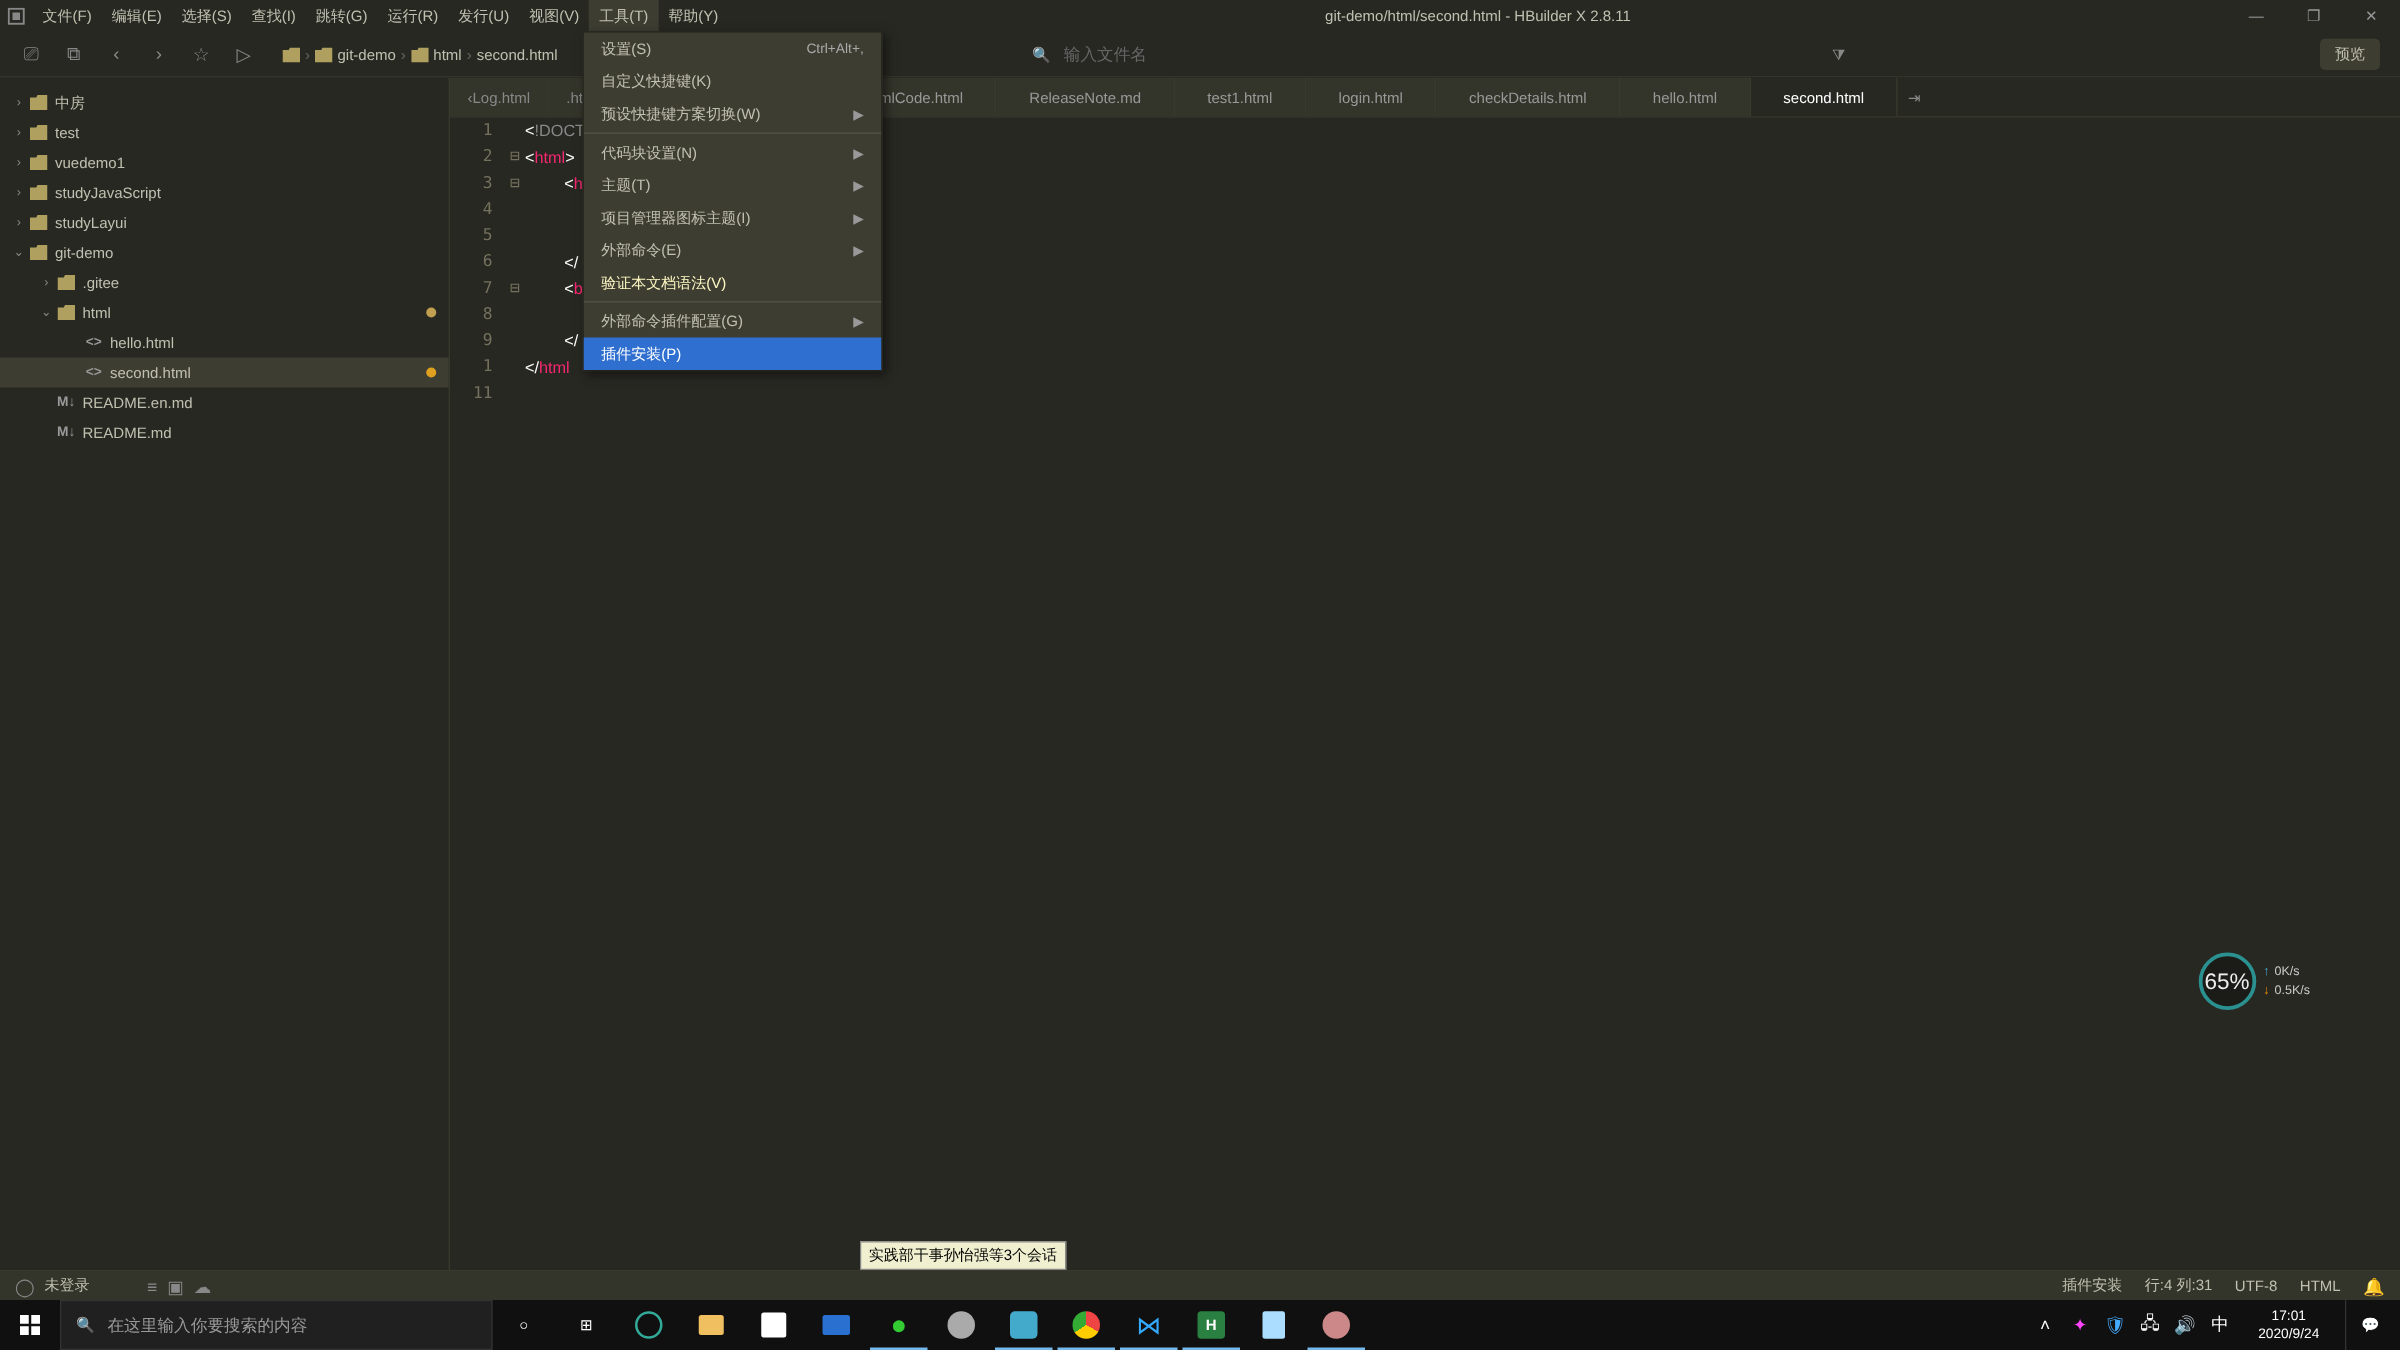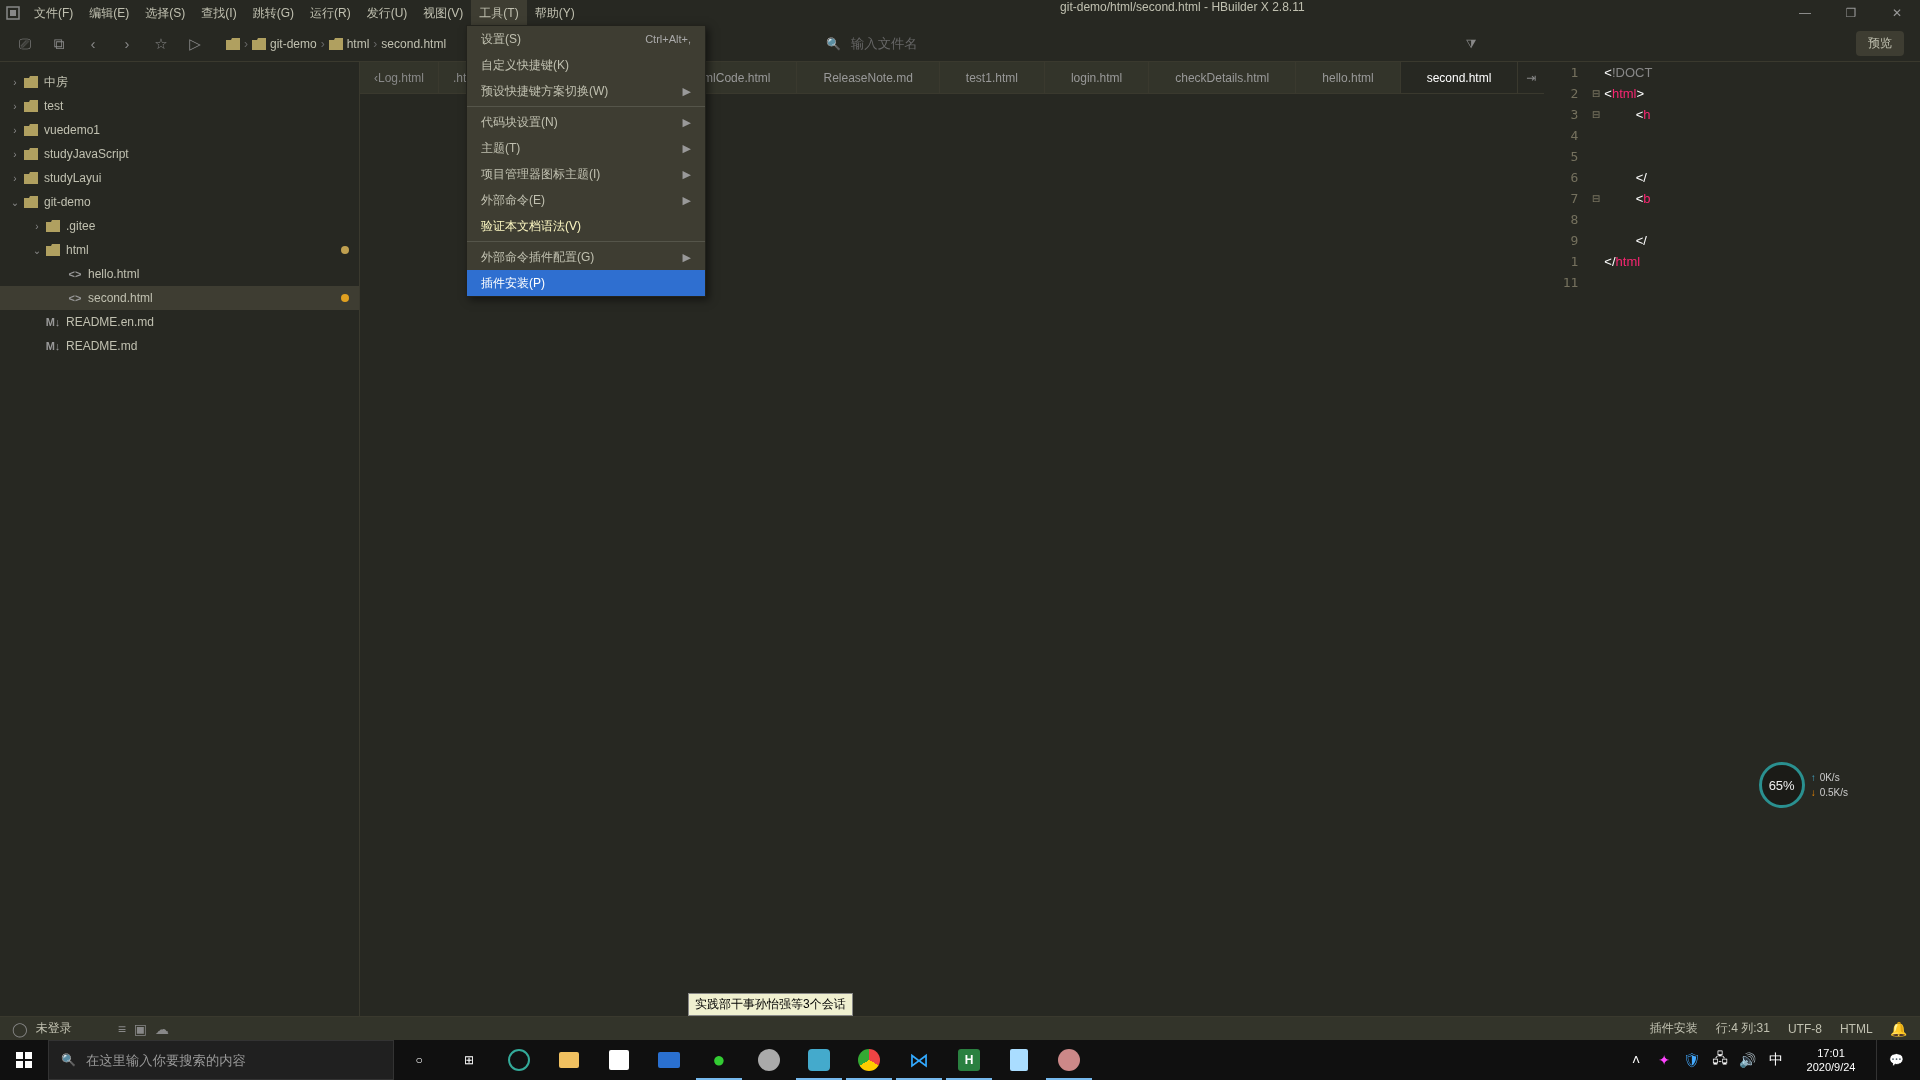--- a/index.html
+++ b/index.html
@@ -1,19 +1,19 @@
 <!DOCTYPE html>
 <html><head>
 <meta charset="utf-8">
 <style>
 * { margin: 0; padding: 0; box-sizing: border-box; font-family: "Microsoft YaHei", sans-serif; }
 body { width: 1920px; height: 1080px; background: #272822; color: #c0c0b0; overflow: hidden; font-size: 12px; }
 
 
-.titlebar { height: 26px; background: #272822; display: flex; }
+.titlebar { height: 26px; background: #272822; display: flex; align-items: center; }
 .titlebar-icon { width: 26px; height: 26px; display: flex; align-items: center; justify-content: center; }
 .menubar { display: flex; height: 26px; align-items: center; }
 .menu-item { padding: 0 8px; height: 100%; display: flex; align-items: center; cursor: pointer; }
 .menu-item.active { background: #3e3d32; }
 .title-center { flex: 1; text-align: center; color: #c0c0b0; }
 .win-controls { display: flex; margin-left: auto; }
 .win-btn { width: 46px; height: 26px; display: flex; align-items: center; justify-content: center; cursor: pointer; color: #999; }
 
 
 .toolbar { height: 36px; background: #272822; border-bottom: 1px solid #3a392e; display: flex; align-items: center; padding: 0 8px; }
@@ -38,21 +38,21 @@
 .tree-icon { width: 18px; color: #c0a050; display: inline-flex; align-items: center; justify-content: center; margin-right: 4px; }
 .tree-label { }
 .tree-item.active { background: #3e3d32; }
 .tree-modified { width: 8px; height: 8px; margin-left: auto; }
 .dot-yellow { background: #c0a050; border-radius: 50%; }
 .dot-orange { background: #e0a020; border-radius: 50%; }
 .folder-icon { color: #b0a060; }
 .file-icon { color: #999; font-size: 11px; font-weight: bold; }
 
 
-.editor-area { flex: 1; display: flex; flex-direction: row; background: #272822; position: relative; }
+.editor-area { flex: 1; display: flex; flex-direction: column; background: #272822; position: relative; }
 .tabs { height: 32px; display: flex; background: #272822; border-bottom: 1px solid #3a392e; overflow: hidden; }
 .tab { height: 100%; padding: 0 26px; display: flex; align-items: center; cursor: pointer; border-right: 1px solid #3a392e; color: #999; background: #33342a; }
 .tab.minor { padding: 0 14px; color: #888; }
 .tab.active { background: #272822; color: #fff; }
 .tab-more { width: 26px; display: flex; align-items: center; justify-content: center; color: #888; cursor: pointer; }
 .code-wrap { display: flex; height: calc(100% - 32px); }
 .gutter-col { width: 44px; }
 .gline { height: 21px; line-height: 21px; text-align: right; padding-right: 10px; color: #75715e; font-family: Consolas, monospace; font-size: 13px; }
 .code-col { flex: 1; }
 .cline { height: 21px; line-height: 21px; font-family: Consolas, monospace; font-size: 13px; white-space: pre; }
@@ -84,21 +84,21 @@
 .tb-icons { display: flex; height: 40px; }
 .tb-icon { width: 50px; height: 40px; display: flex; align-items: center; justify-content: center; cursor: pointer; position: relative; }
 .tb-icon.active::after { content: ''; position: absolute; bottom: 0; left: 2px; right: 2px; height: 2px; background: #76b9ed; }
 .tb-tray { margin-left: auto; display: flex; align-items: center; height: 40px; padding: 0 4px; gap: 8px; color: #fff; }
 .tb-tray-icon { width: 20px; height: 40px; display: flex; align-items: center; justify-content: center; font-size: 14px; }
 .tb-clock { width: 74px; text-align: center; font-size: 11px; line-height: 14px; cursor: pointer; }
 .tray-notif { width: 40px; height: 40px; display: flex; align-items: center; justify-content: center; border-left: 1px solid #333; cursor: pointer; }
 
 
 .float-widget { position: absolute; right: 72px; top: 700px; display: flex; align-items: center; gap: 6px; z-index: 50; }
-.fw-circle { width: 46px; height: 46px; border-radius: 50%; border: 3px solid #2a9090; background: rgba(0,0,0,0.3); display: flex; align-items: center; justify-content: center; color: #eee; font-size: 13px; }
+.fw-circle { width: 46px; height: 46px; border-radius: 50%; border: 3px solid #2a9090; background: rgba(0,0,0,0.3); display: flex; align-items: center; justify-content: center; color: #eee; font-size: 18px; }
 .fw-stats { display: flex; flex-direction: column; font-size: 10px; color: #ccc; gap: 4px; }
 .fw-row { display: flex; align-items: center; gap: 4px; }
 
 
 .tooltip { position: absolute; left: 688px; bottom: 64px; background: #f0f0d0; color: #000; border: 1px solid #888; padding: 2px 6px; font-size: 12px; z-index: 60; }
 </style>
 </head>
 <body>
 
 <div class="titlebar">

